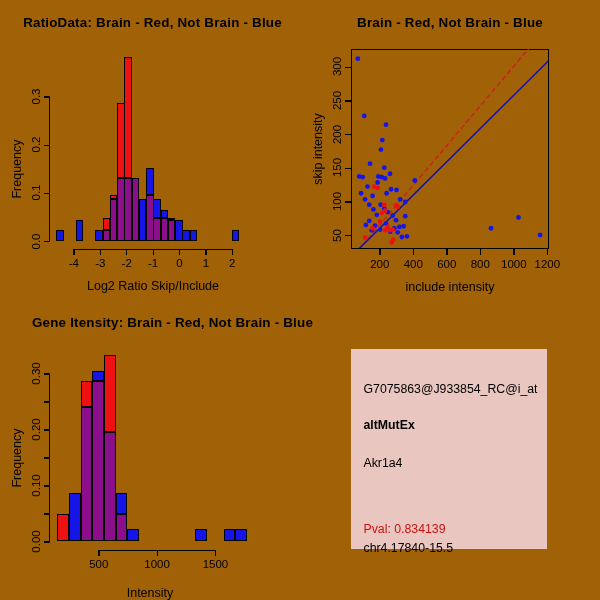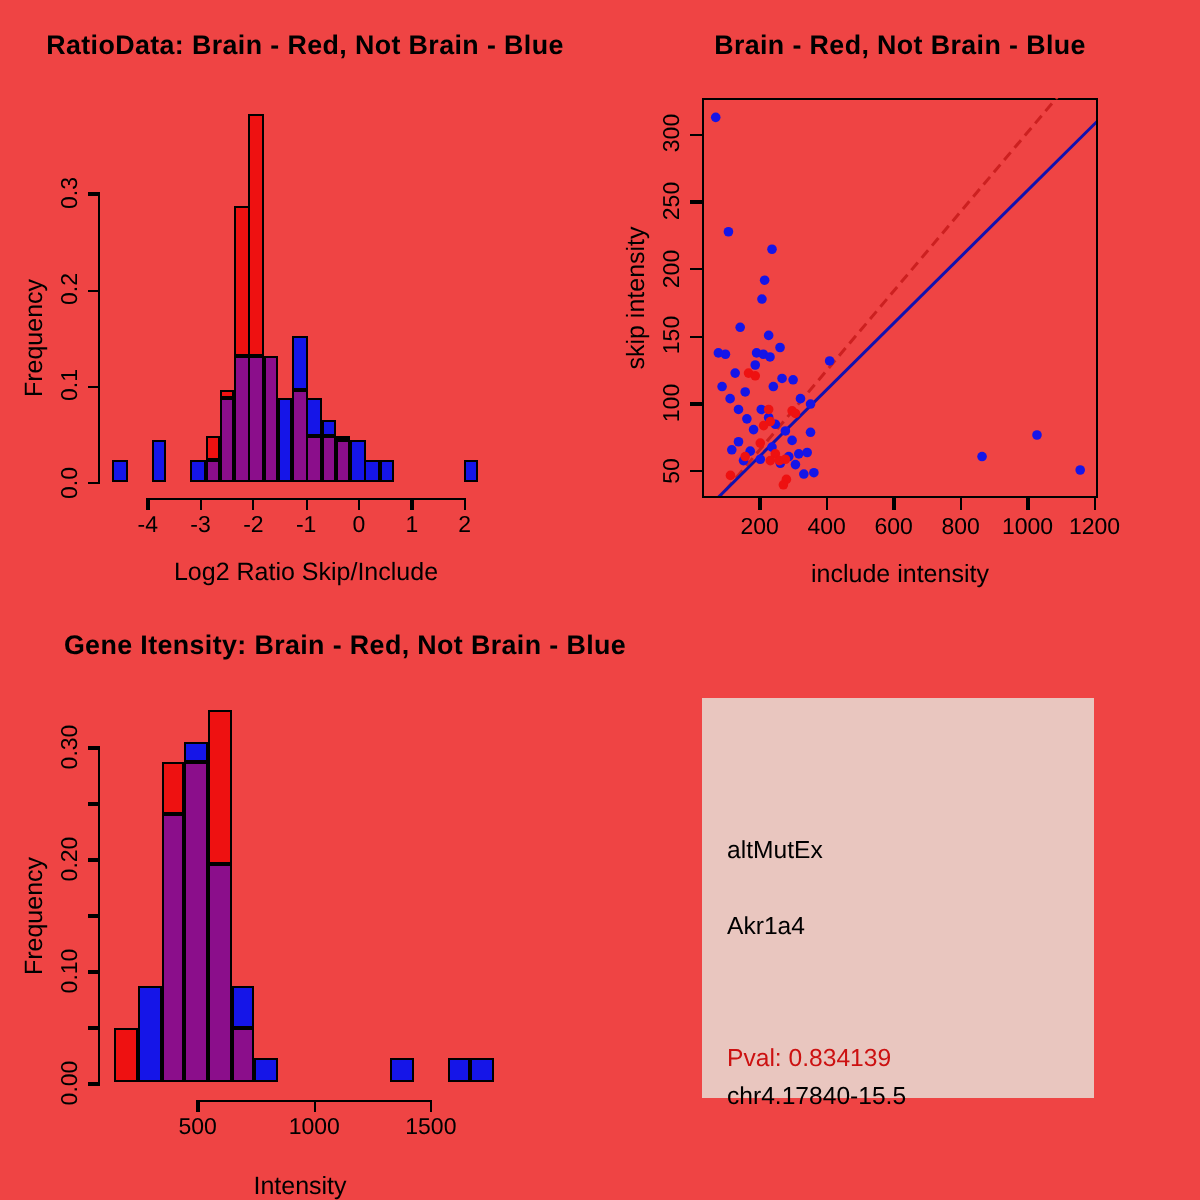--- a/index.html
+++ b/index.html
@@ -1,16 +1,16 @@
 <!DOCTYPE html>
 <html><head>
 <meta charset="utf-8">
 <style>
   html,body{margin:0;padding:0;background:#fff;}
-  #stage{position:relative;width:600px;height:600px;background:#ef4444;overflow:hidden;
+  #stage{position:relative;width:600px;height:600px;background:#a16207;overflow:hidden;
          font-family:"Liberation Sans",sans-serif;color:#000;}
   .abs{position:absolute;}
   .title{font-weight:bold;font-size:13.4px;text-align:center;letter-spacing:0.2px;}
   .axlab{font-size:12.5px;text-align:center;}
   .ticklab{font-size:11.5px;text-align:center;white-space:nowrap;}
   .rot{transform:rotate(-90deg);}
   .infoline{font-size:12.3px;white-space:nowrap;}
 </style>
 </head>
 <body>
@@ -205,19 +205,20 @@
       <div style="position: absolute; left: 104.132px; width: 11.67px; top: 354.82px; height: 76.72px; background: rgb(238, 17, 17); border: 1px solid rgb(0, 0, 0); box-sizing: border-box;"></div>
       <div style="position: absolute; left: 115.797px; width: 11.67px; top: 514.42px; height: 26.88px; background: rgb(139, 14, 139); border: 1px solid rgb(0, 0, 0); box-sizing: border-box;"></div>
       <div style="position: absolute; left: 115.797px; width: 11.67px; top: 492.58px; height: 21.84px; background: rgb(21, 21, 232); border: 1px solid rgb(0, 0, 0); box-sizing: border-box;"></div>
       <div style="position: absolute; left: 127.463px; width: 11.67px; top: 528.98px; height: 12.32px; background: rgb(21, 21, 232); border: 1px solid rgb(0, 0, 0); box-sizing: border-box;"></div>
       <div style="position: absolute; left: 195.119px; width: 11.67px; top: 528.98px; height: 12.32px; background: rgb(21, 21, 232); border: 1px solid rgb(0, 0, 0); box-sizing: border-box;"></div>
       <div style="position: absolute; left: 223.699px; width: 11.67px; top: 528.98px; height: 12.32px; background: rgb(21, 21, 232); border: 1px solid rgb(0, 0, 0); box-sizing: border-box;"></div>
       <div style="position: absolute; left: 235.364px; width: 11.67px; top: 528.98px; height: 12.32px; background: rgb(21, 21, 232); border: 1px solid rgb(0, 0, 0); box-sizing: border-box;"></div>
     </div>
 
   <div class="abs" id="infobox" style="left: 350.5px; top: 349.3px; width: 196px; height: 200px; background: rgb(233, 198, 191);">
-    <div class="abs infoline" style="left:13px;top:69px;">altMutEx</div>
+    <div class="abs infoline" style="left:13px;top:33px;">G7075863@J933854_RC@i_at</div>
+    <div class="abs infoline" style="left:13px;top:69px;font-weight:bold;">altMutEx</div>
     <div class="abs infoline" style="left:13px;top:107px;">Akr1a4</div>
     <div class="abs infoline" style="left:13px;top:144px;margin-top:48px;">chr4.17840-15.5</div>
     <div class="abs infoline" id="pvalline" style="left: 13px; top: 173px; color: rgb(204, 17, 17);">Pval: 0.834139</div>
   </div>
 
 </div>
 
 </body></html>

